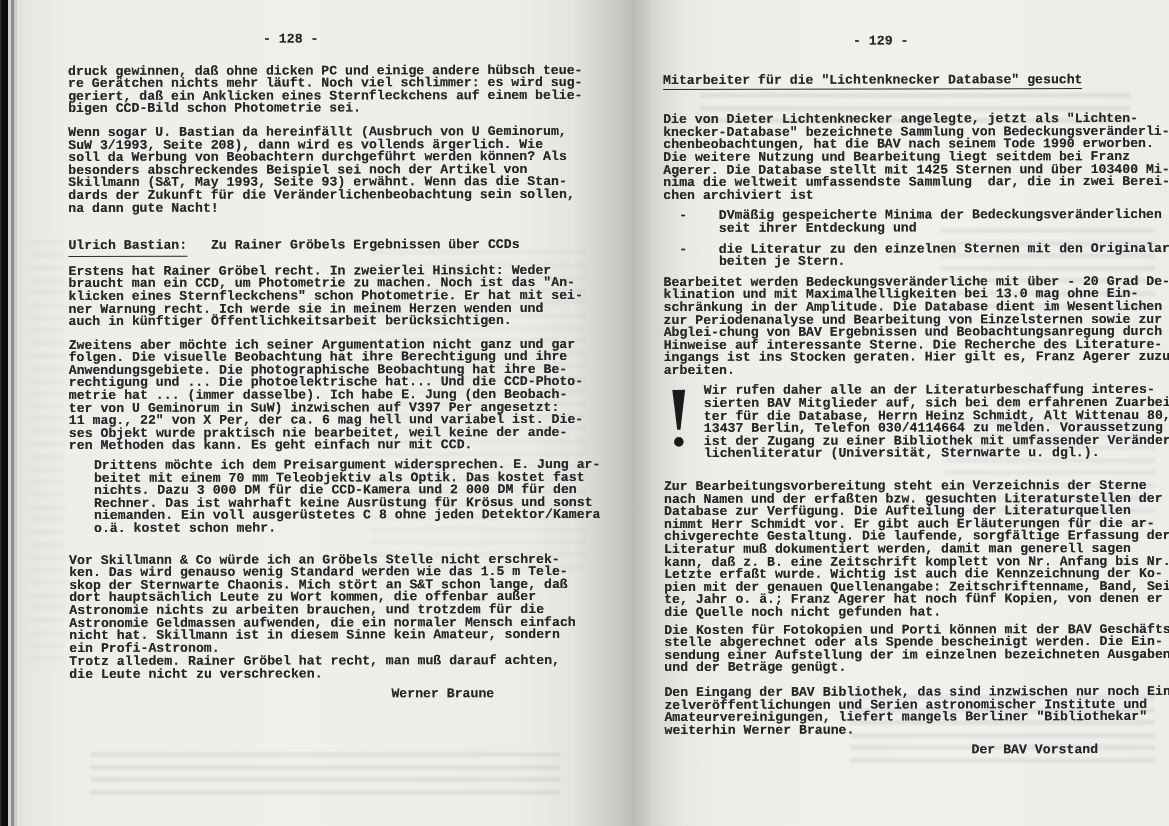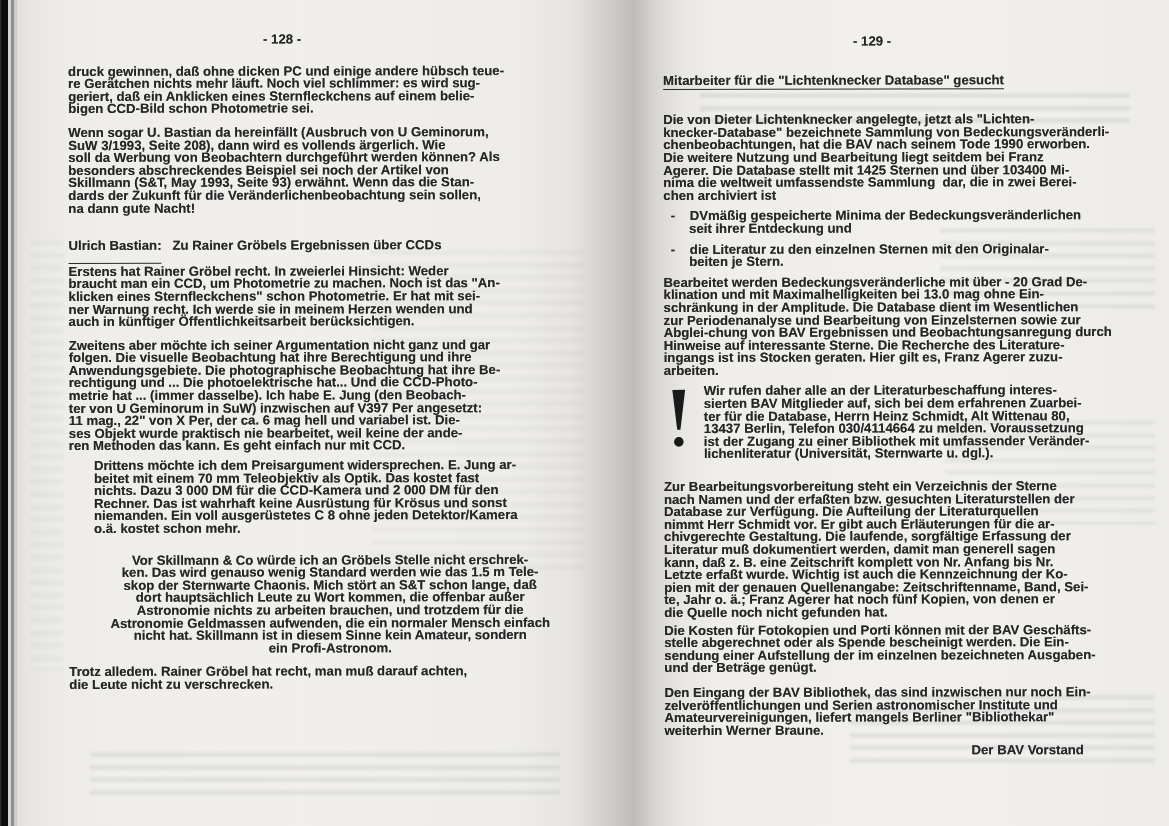--- a/index.html
+++ b/index.html
@@ -3,21 +3,21 @@
 <meta charset="utf-8">
 <style>
   html,body{margin:0;padding:0;}
   #canvas{
     position:relative;
     width:1169px;height:826px;
     overflow:hidden;
     background:linear-gradient(90deg,
       #d9d8d5 0px,#e7e6e3 28px,#eeedea 70px,#f0efec 300px,#edecE9 520px,
       #e2e0dd 600px,#d9d7d3 635px,#e6e4e1 665px,#efeeea 720px,#f1f0ed 950px,#edece9 1169px);
-    font-family:Liberation Sans, sans-serif;
+    font-family:Liberation Mono, monospace;
     color:#262626;
   }
   
   .book-edge{
     position:absolute;left:0;top:0;width:26px;height:826px;
     background:linear-gradient(90deg,
       #3a3a3a 0px,#0d0d0d 2px,#0d0d0d 8px,#d5d4d2 8px,#d5d4d2 11px,
       #8e8e8c 11px,#8e8e8c 14px,#cccbc9 14px,#cccbc9 17px,#e0dfdc 17px,#e7e6e3 26px);
   }
   
@@ -36,28 +36,28 @@
     transform-origin:top left;
   }
   .page-left{left:68px;top:34px;width:522px;}
   .page-right{left:663px;top:36px;width:512px;}
   .blk{white-space:pre;margin:0;}
   .pagenum-left{padding-left:195px;margin-bottom:19px;}
   .pagenum-right{padding-left:190px;margin-bottom:26px;}
   .article-title{margin-bottom:27px;}
   .article-title .u{border-bottom:1.4px solid #2a2a2a;padding-bottom:1.5px;}
   .section-heading{margin-bottom:13px;}
-  .section-heading .u{border-bottom:1.4px solid #2a2a2a;padding-bottom:10px;}
+  .section-heading .u{border-bottom:1.4px solid #2a2a2a;padding-bottom:3px;}
   
   .lp0{margin-bottom:11px;}
   .lp1{margin-bottom:25px;}
   .lp2{margin-bottom:11px;}
   .lp3{margin-bottom:7px;}
   .lp4{margin-bottom:19px;margin-left:25px;}
-  .lp5{margin-bottom:11px;text-align:center;}
+  .lp5{margin-bottom:1px;}
   .lp6{margin-bottom:7px;}
   .lp7{margin-bottom:12px;}
   
   .rp0{margin-bottom:8px;}
   .rli0{margin-bottom:8px;}
   .rli1{margin-bottom:8px;}
   .rp1{margin-bottom:8px;}
   .rp2{margin-bottom:5px;}
   .rp3{margin-bottom:12px;}
   .rp4{margin-bottom:8px;}
@@ -130,20 +130,21 @@
 ken. Das wird genauso wenig Standard werden wie das 1.5 m Tele-
 skop der Sternwarte Chaonis. Mich stört an S&amp;T schon lange, daß
 dort hauptsächlich Leute zu Wort kommen, die offenbar außer
 Astronomie nichts zu arbeiten brauchen, und trotzdem für die
 Astronomie Geldmassen aufwenden, die ein normaler Mensch einfach
 nicht hat. Skillmann ist in diesem Sinne kein Amateur, sondern
 ein Profi-Astronom.</div>
     <div class="blk lp6">Trotz alledem. Rainer Gröbel hat recht, man muß darauf achten,
 die Leute nicht zu verschrecken.</div>
 
+    <div class="blk sig-left">Werner Braune</div>
   </div>
 
   <div class="page page-right">
     <div class="blk pagenum-right">- 129 -</div>
 
     <div class="blk article-title"><span class="u">Mitarbeiter für die "Lichtenknecker Database" gesucht</span></div>
 
     <div class="blk rp0">Die von Dieter Lichtenknecker angelegte, jetzt als "Lichten-
 knecker-Database" bezeichnete Sammlung von Bedeckungsveränderli-
 chenbeobachtungen, hat die BAV nach seinem Tode 1990 erworben.

